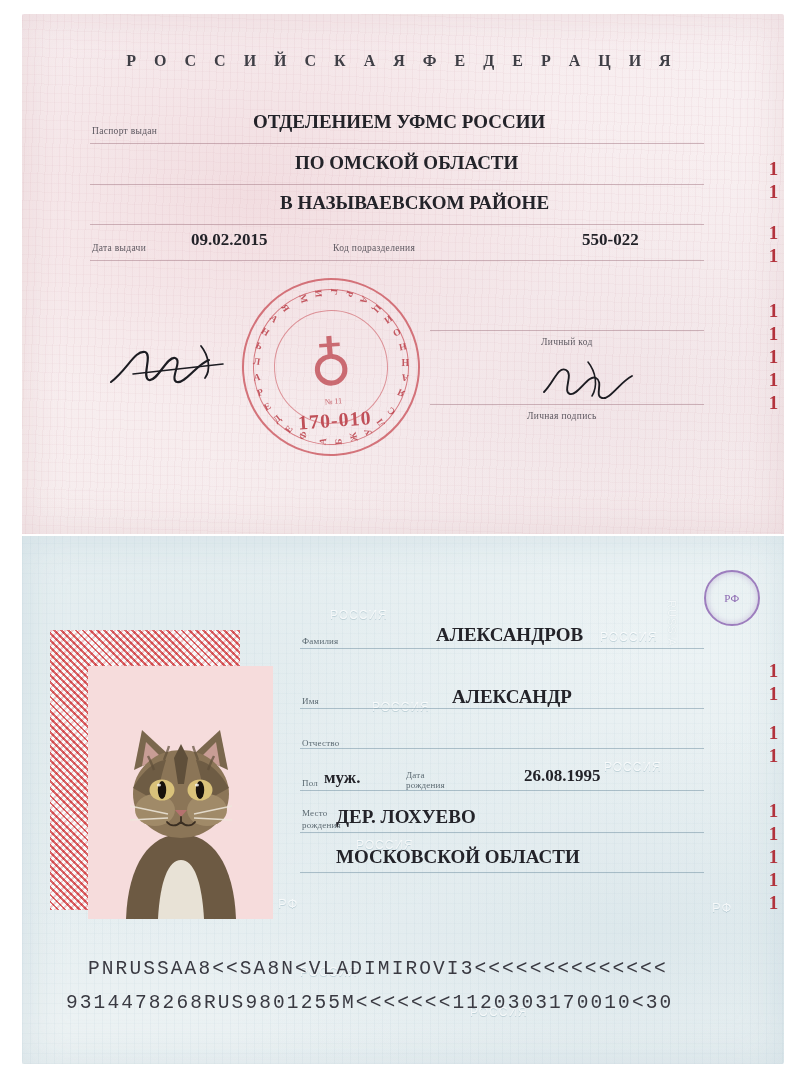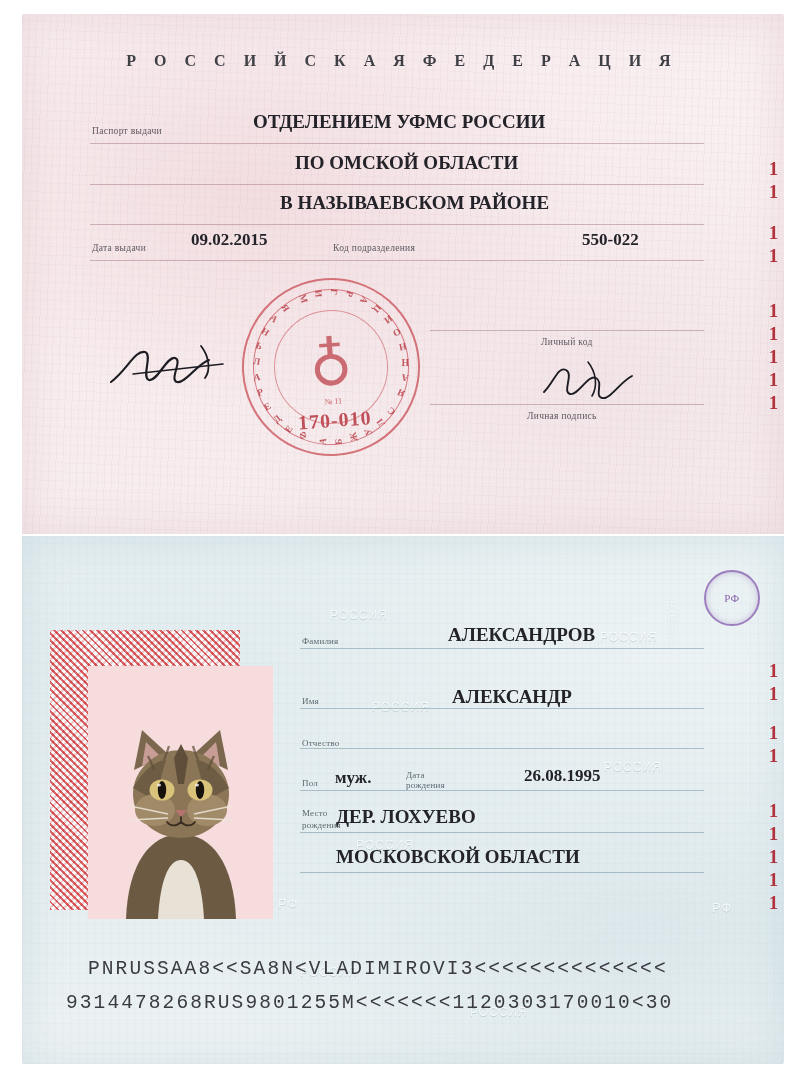--- a/index.html
+++ b/index.html
@@ -327,21 +327,21 @@
 
   <div class="page-top"></div>
 
   <div class="hdr-ru">Р О С С И Й С К А Я   Ф Е Д Е Р А Ц И Я</div>
 
   <div class="rule" style="left:90px; top:143px; width:614px;"></div>
   <div class="rule" style="left:90px; top:184px; width:614px;"></div>
   <div class="rule" style="left:90px; top:224px; width:614px;"></div>
   <div class="rule" style="left:90px; top:260px; width:614px;"></div>
 
-  <div class="lbl" style="left:92px; top:126px;">Паспорт выдачи</div>
+  <div class="lbl" style="left:92px; top:126px;">Паспорт выдан</div>
 
   <div class="val val-lg" style="left:253px; top:111px;">ОТДЕЛЕНИЕМ УФМС РОССИИ</div>
   <div class="val val-lg" style="left:295px; top:152px;">ПО ОМСКОЙ ОБЛАСТИ</div>
   <div class="val val-lg" style="left:280px; top:192px;">В НАЗЫВАЕВСКОМ РАЙОНЕ</div>
 
   <div class="lbl" style="left:92px; top:243px;">Дата выдачи</div>
   <div class="val val-md" style="left:191px; top:230px;">09.02.2015</div>
 
   <div class="lbl" style="left:333px; top:243px;">Код подразделения</div>
   <div class="val val-md" style="left:582px; top:230px;">550-022</div>
@@ -479,23 +479,23 @@
 
   <div class="lbl-b" style="left:302px; top:636px;">Фамилия</div>
   <div class="lbl-b" style="left:302px; top:696px;">Имя</div>
   <div class="lbl-b" style="left:302px; top:738px;">Отчество</div>
   <div class="lbl-b" style="left:302px; top:778px;">Пол</div>
   <div class="lbl-b" style="left:406px; top:770px;">Дата</div>
   <div class="lbl-b" style="left:406px; top:780px;">рождения</div>
   <div class="lbl-b" style="left:302px; top:808px;">Место</div>
   <div class="lbl-b" style="left:302px; top:820px;">рождения</div>
 
-  <div class="val val-lg" style="left:436px; top:624px;margin-left:12px;">АЛЕКСАНДРОВ</div>
+  <div class="val val-lg" style="left:436px; top:624px;">АЛЕКСАНДРОВ</div>
   <div class="val val-lg" style="left:452px; top:686px;">АЛЕКСАНДР</div>
-  <div class="val val-md" style="left:335px; top:768px;">муж.</div>
+  <div class="val val-md" style="left:324px; top:768px;">муж.</div>
   <div class="val val-md" style="left:524px; top:766px;">26.08.1995</div>
   <div class="val val-lg" style="left:336px; top:806px;">ДЕР. ЛОХУЕВО</div>
   <div class="val val-lg" style="left:336px; top:846px;">МОСКОВСКОЙ ОБЛАСТИ</div>
 
   <div class="perf" style="top:660px;">11</div>
   <div class="perf" style="top:722px;">11</div>
   <div class="perf" style="top:800px;">11111</div>
 
   <div class="mrz" style="top:958px;margin-left:36px;">PNRUSSAA8&lt;&lt;SA8N&lt;VLADIMIROVI3&lt;&lt;&lt;&lt;&lt;&lt;&lt;&lt;&lt;&lt;&lt;&lt;&lt;&lt;</div>
   <div class="mrz" style="top:992px; left:66px;">9314478268RUS9801255M&lt;&lt;&lt;&lt;&lt;&lt;&lt;1120303170010&lt;30</div>

